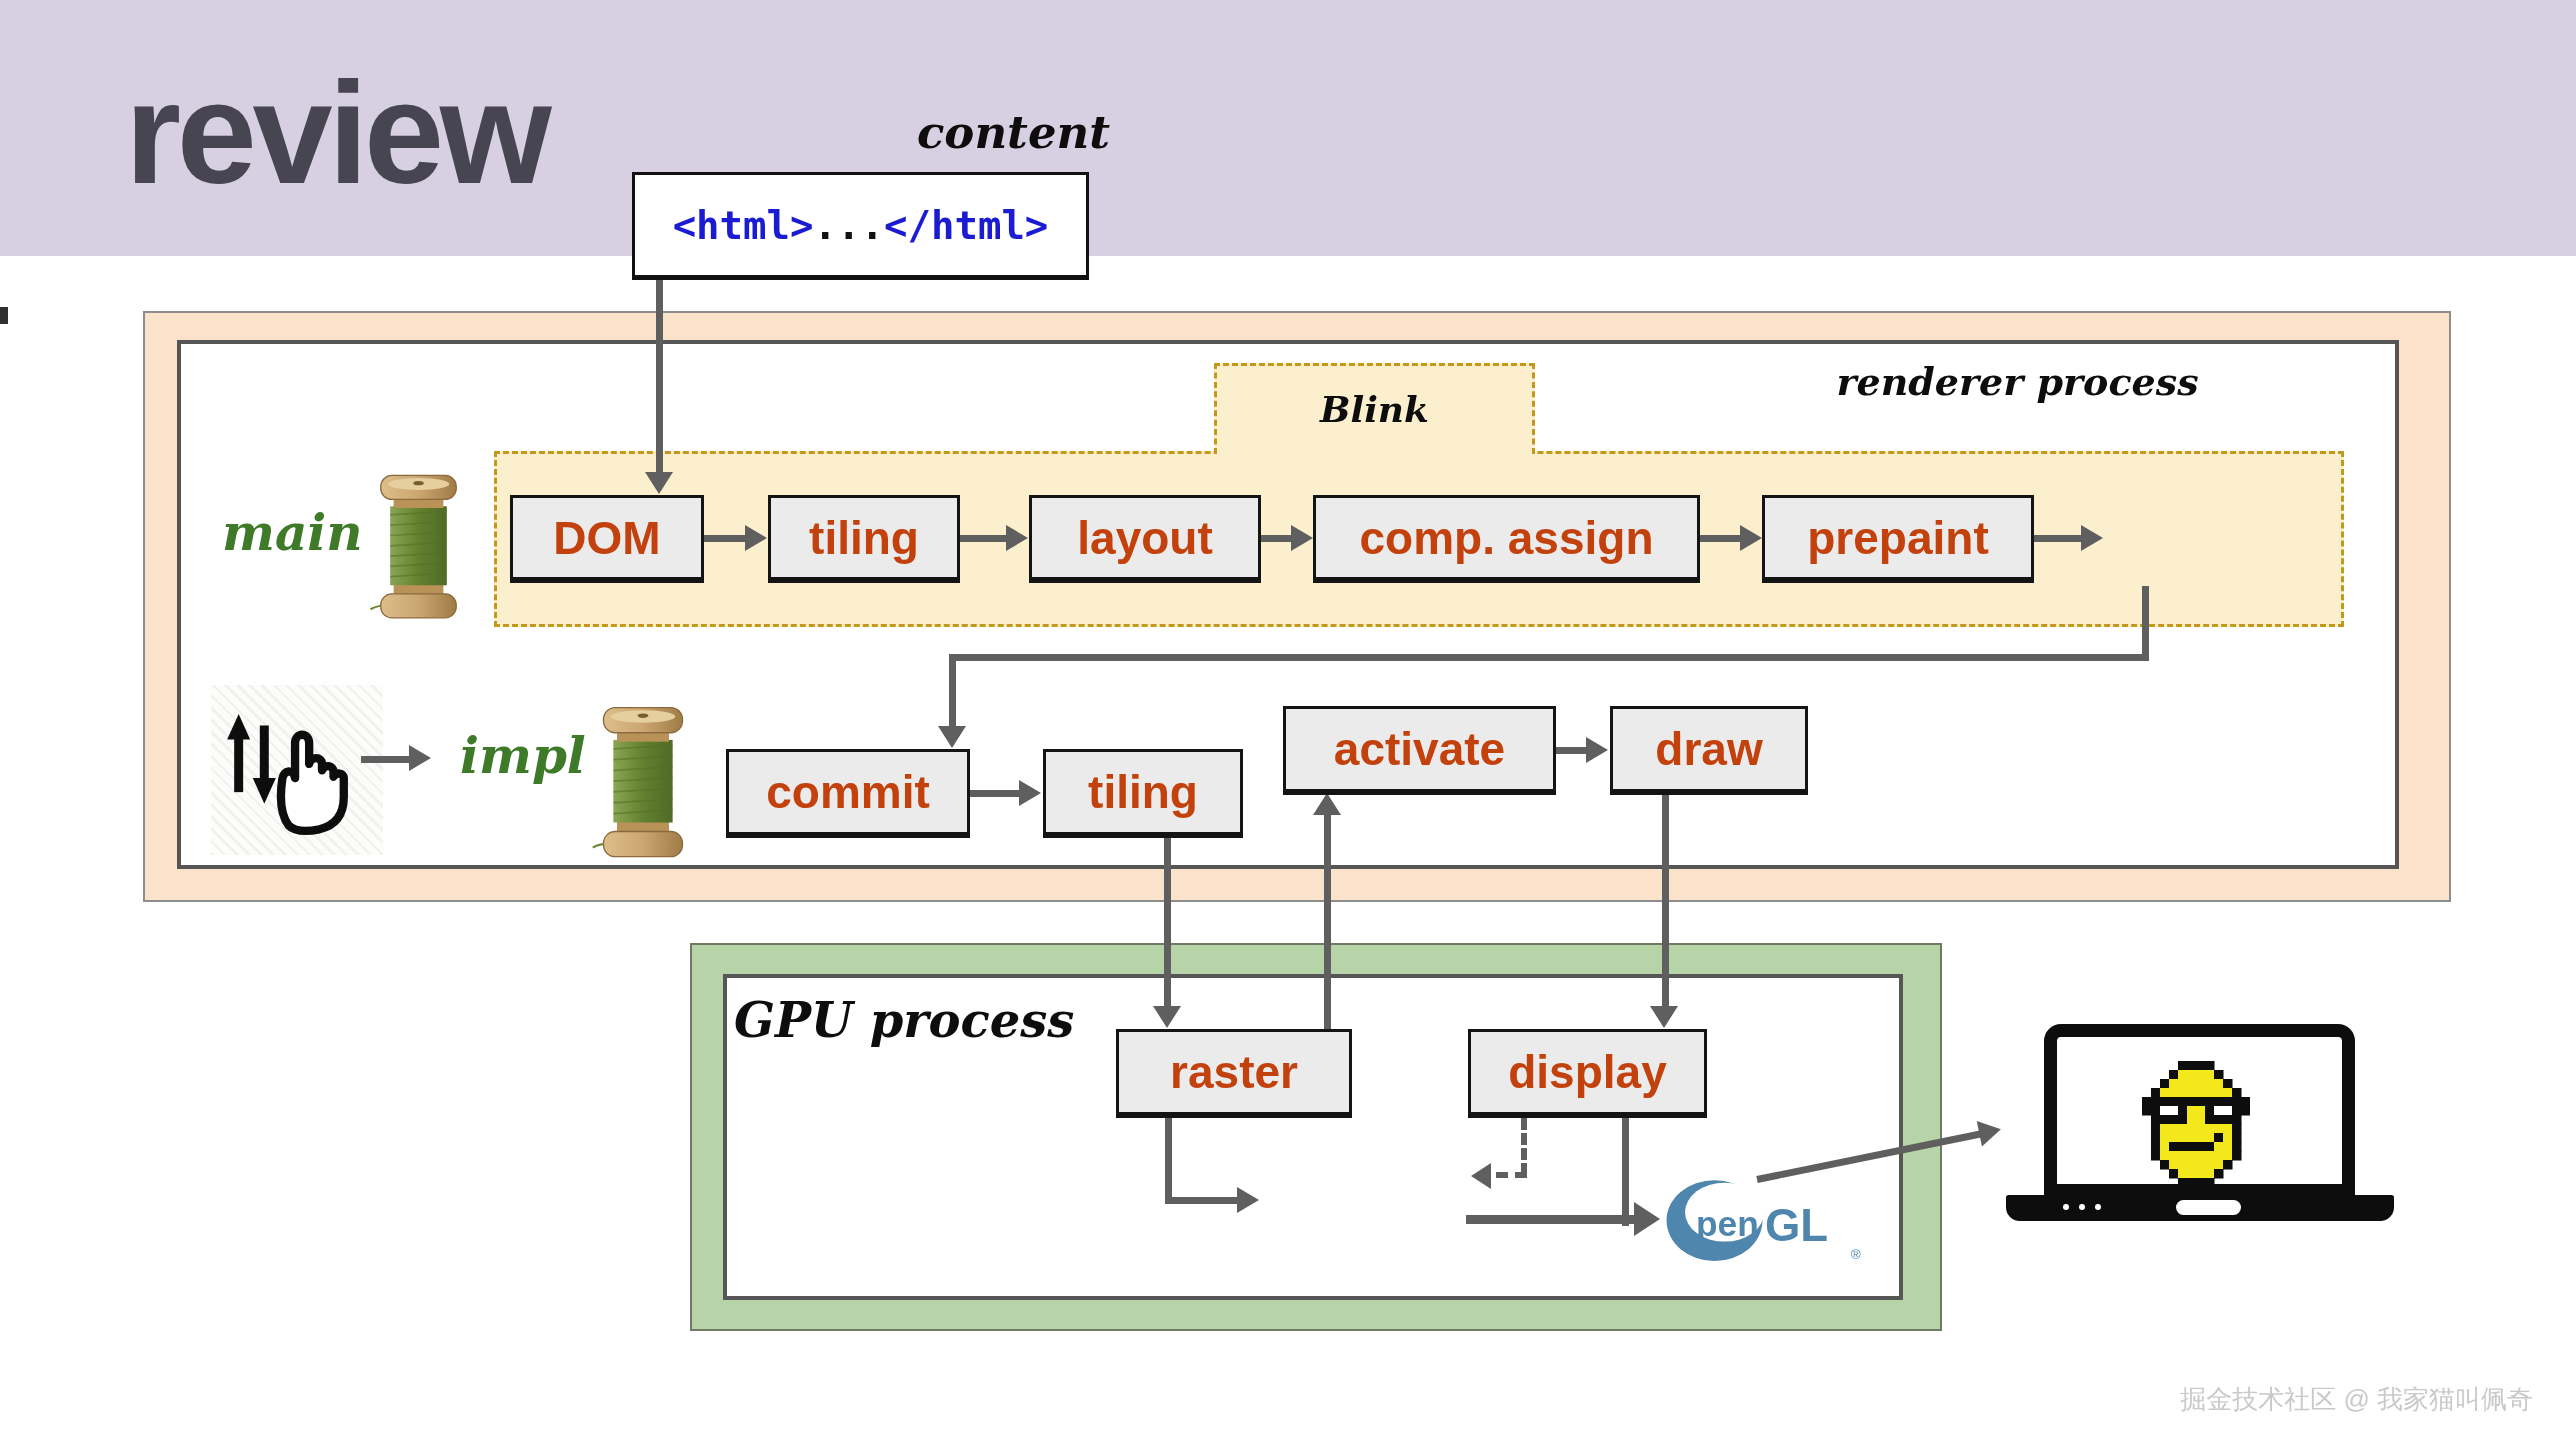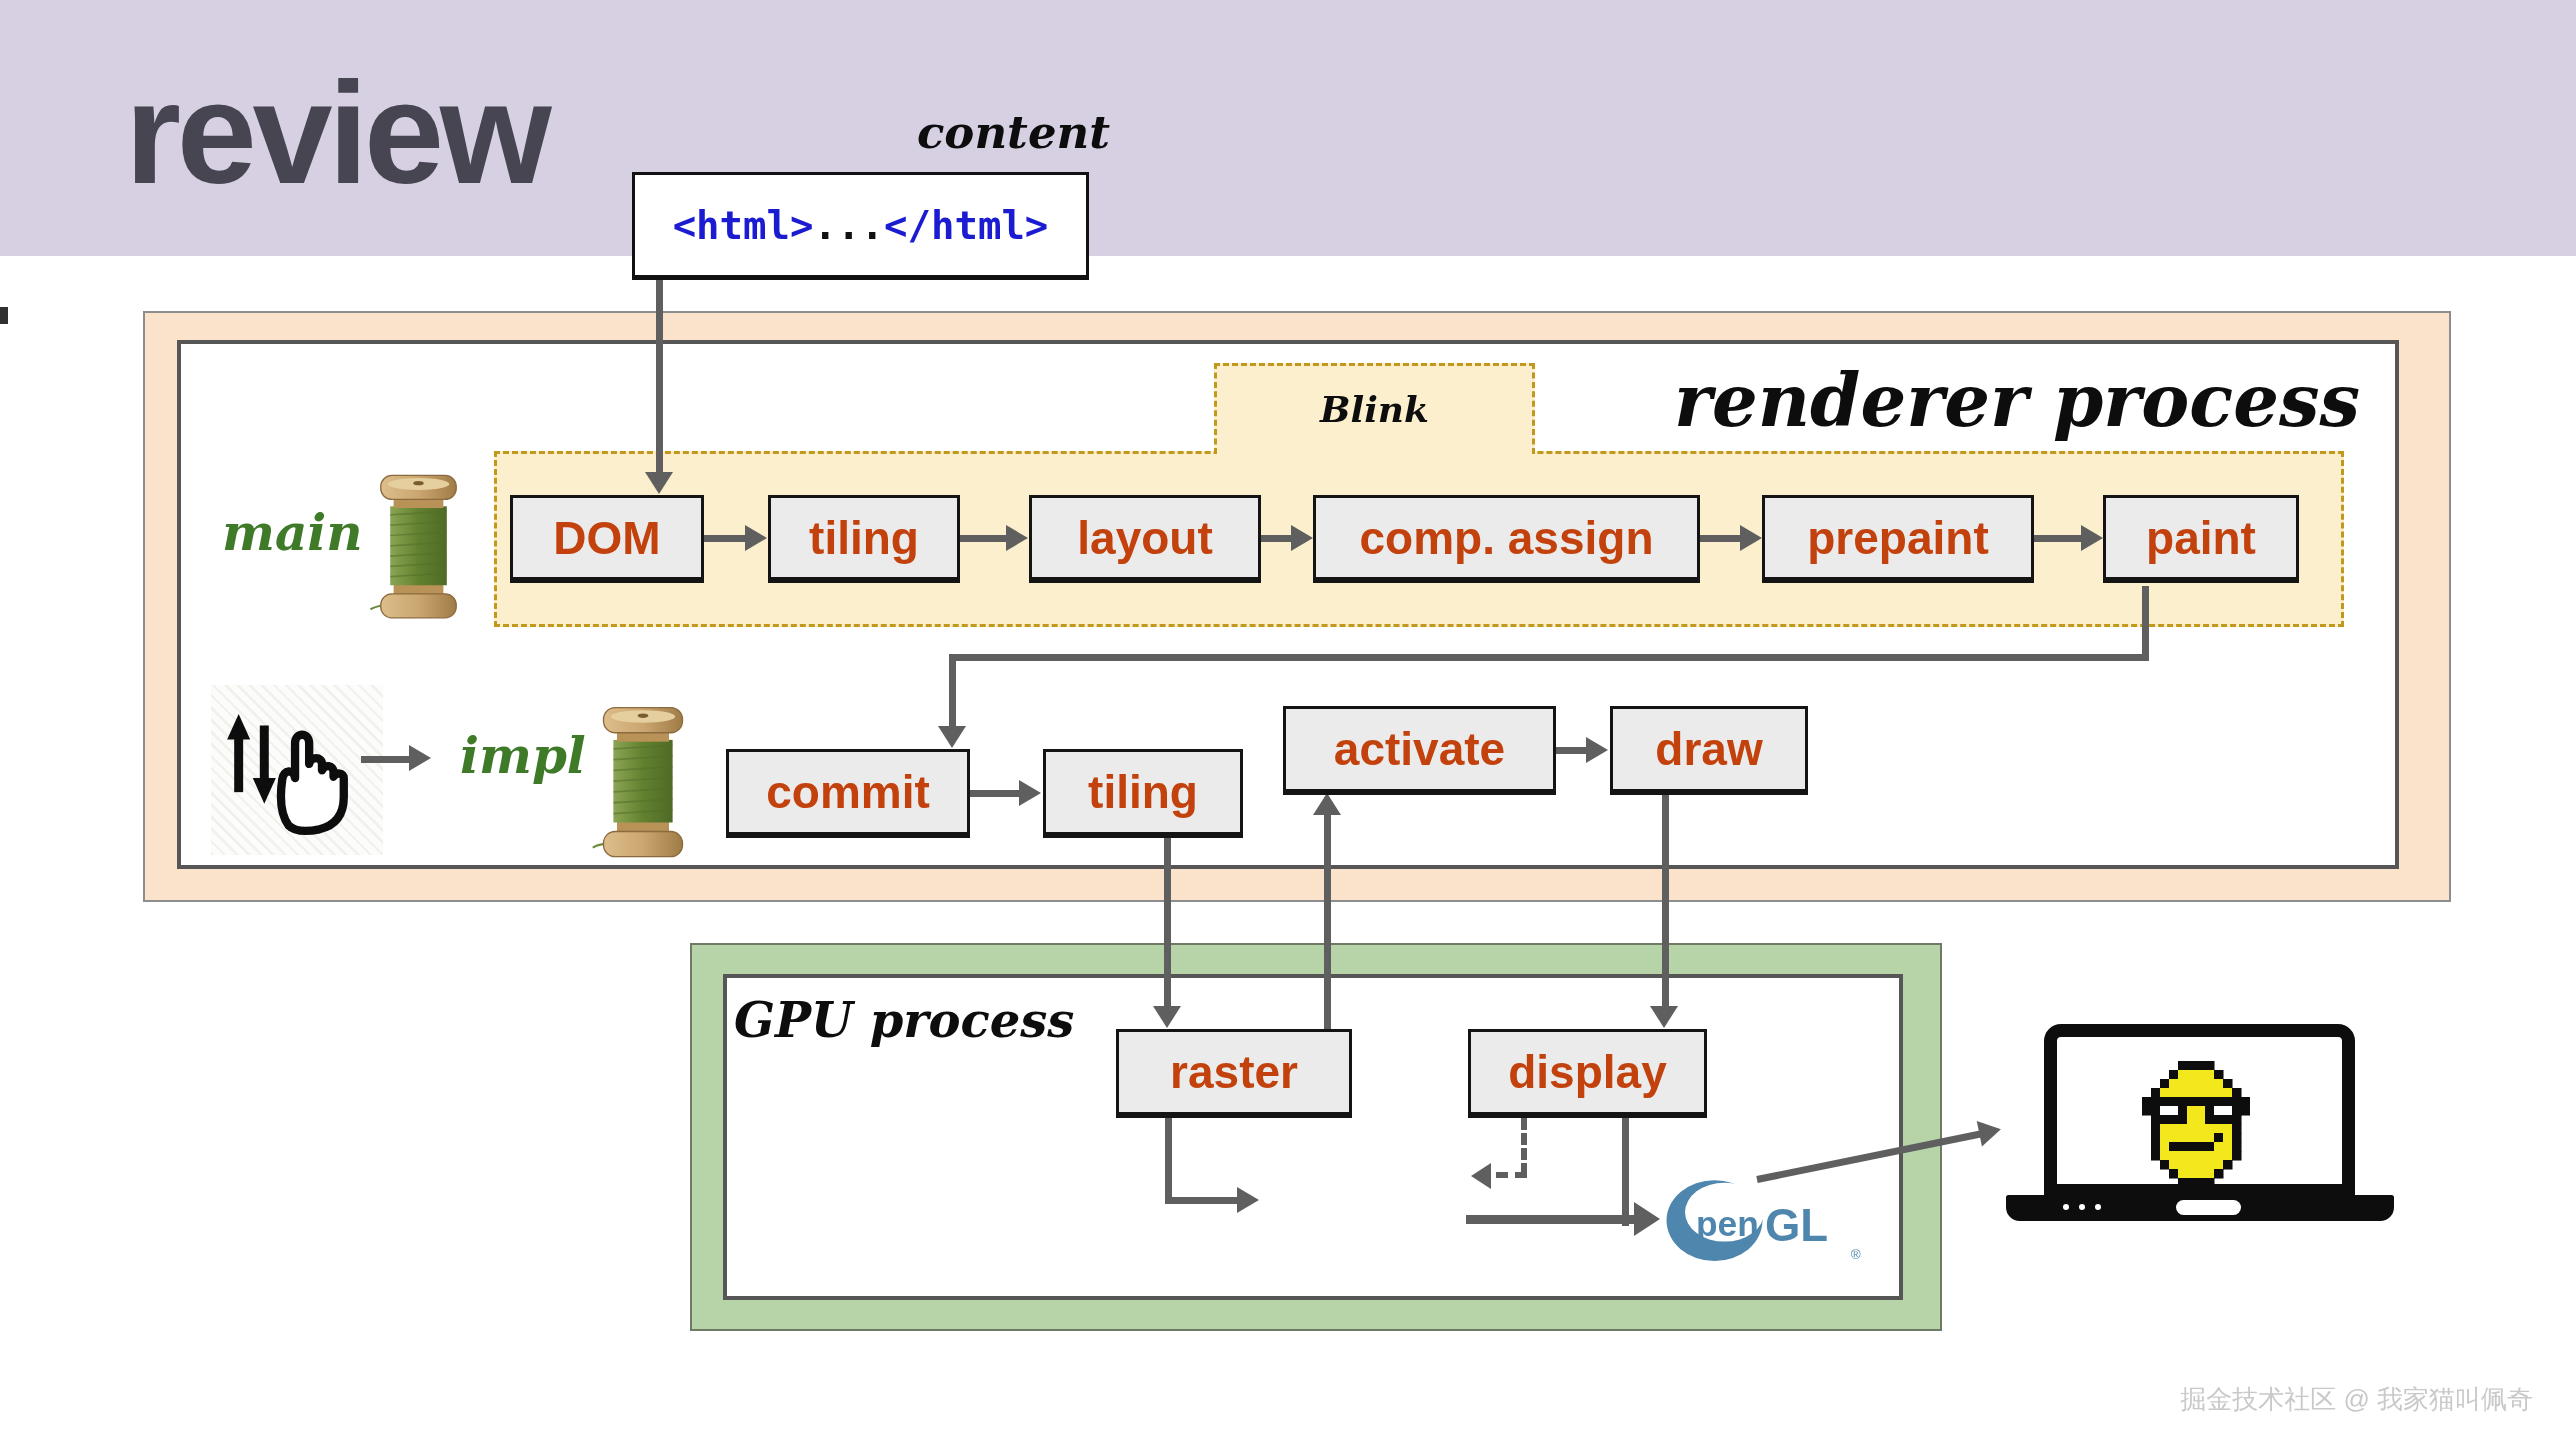--- a/index.html
+++ b/index.html
@@ -107,21 +107,21 @@
     <span class="codeblue">&lt;html&gt;</span>
       <span class="codedots">...</span>
       <span class="codeblue">&lt;/html&gt;</span>
   </div>
 
   <div class="ln" style="left:656px;top:280px;width:6.9px;height:194px;"></div>
   <div class="hd hd-down" style="left:645px;top:472px;"></div>
 
   <div class="abs proc-outer renderer-outer"></div>
   <div class="abs renderer-inner"></div>
-  <div class="abs slabel" style="left:1674px;top:361px;width:687px;text-align:left;font-size:72px;">renderer process</div>
+  <div class="abs slabel" style="left:1674px;top:361px;width:687px;text-align:center;font-size:38px;">renderer process</div>
 
   <div class="abs blink-band"></div>
   <div class="abs blink-tab">
     <span class="slabel" style="font-size:36px;">Blink</span>
   </div>
 
   <div class="abs slabel green" style="left:222px;top:505px;font-size:50px;">main</div>
   <svg class="abs" style="left:366px;top:472px;z-index:3;" width="105" height="151" viewBox="0 0 120 176">
     <defs>
       <linearGradient id="gWood" x1="0" y1="0" x2="1" y2="0">
@@ -155,21 +155,20 @@
       </g>
     </defs>
     <use href="#spool-shape"></use>
   </svg>
 
   <div class="box" style="left:510px;top:495px;width:194px;height:88px;">DOM</div>
   <div class="box" style="left:768px;top:495px;width:192px;height:88px;">tiling</div>
   <div class="box" style="left:1029px;top:495px;width:232px;height:88px;">layout</div>
   <div class="box" style="left:1313px;top:495px;width:387px;height:88px;">comp. assign</div>
   <div class="box" style="left:1762px;top:495px;width:272px;height:88px;">prepaint</div>
-  <div class="box" style="left:2103px;top:495px;width:196px;height:88px;">paint</div>
 
   <div class="ln" style="left:704px;top:535px;width:45px;height:6.9px;"></div>
   <div class="hd hd-right" style="left:745px;top:525px;"></div>
   <div class="ln" style="left:960px;top:535px;width:48px;height:6.9px;"></div>
   <div class="hd hd-right" style="left:1006px;top:525px;"></div>
   <div class="ln" style="left:1261px;top:535px;width:32px;height:6.9px;"></div>
   <div class="hd hd-right" style="left:1291px;top:525px;"></div>
   <div class="ln" style="left:1700px;top:535px;width:41px;height:6.9px;"></div>
   <div class="hd hd-right" style="left:1740px;top:525px;"></div>
   <div class="ln" style="left:2034px;top:535px;width:48px;height:6.9px;"></div>

